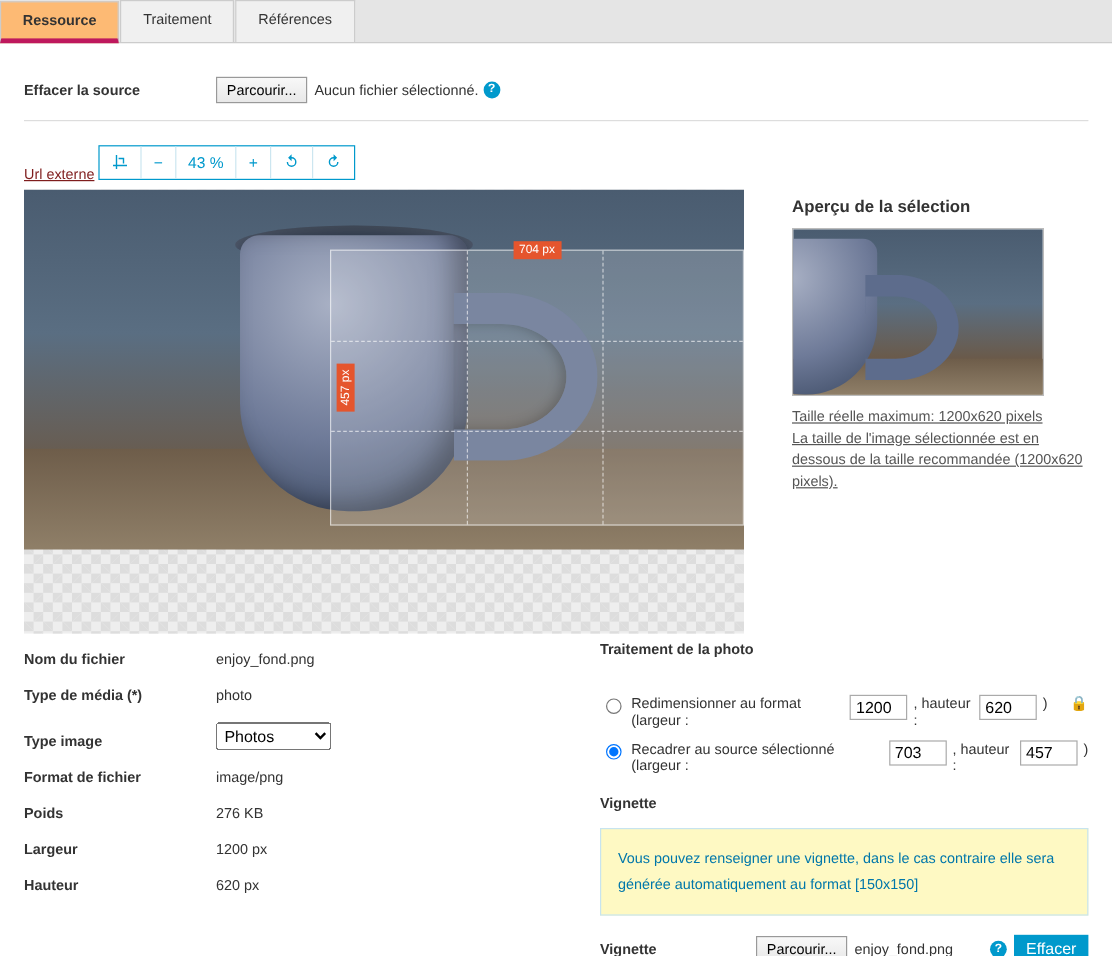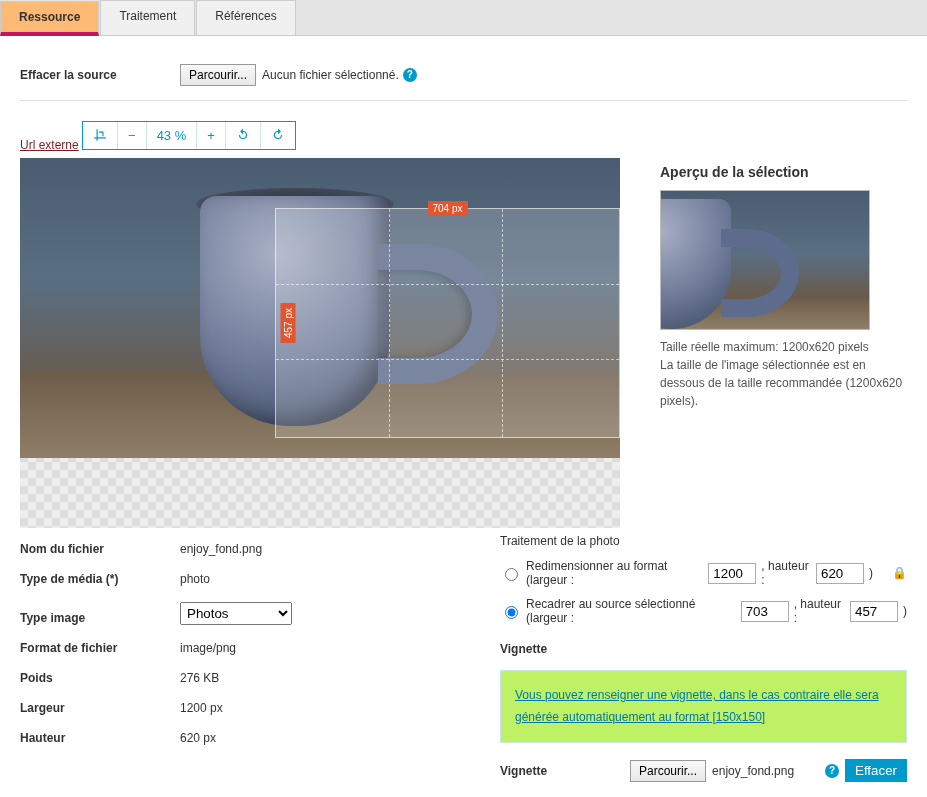--- a/index.html
+++ b/index.html
@@ -150,37 +150,36 @@
     background: radial-gradient(circle at 40% 25%, #a8b0c4, #6e7a98 55%, #394760 100%);
     border-radius: 12px 12px 60px 60px / 12px 12px 60px 60px;
   }
   .preview-handle {
     position:absolute; left:60px; top:38px;
     width:78px; height:88px;
     border: 18px solid #5d6c8c;
     border-left:none;
     border-radius: 0 60px 60px 0 / 0 50px 50px 0;
   }
-  .muted { color:#555; line-height:1.5; }
+  .muted { color:#555; line-height:1.5;text-decoration:underline; }
   .lower { display:flex; gap:40px; margin-top:6px; }
   .left-info { width:440px; }
   .info-row { display:flex; padding:8px 0; border-color:#eee;align-items:flex-end; }
   .info-row .k { width:160px; font-weight:bold; }
-  select.type-img { width:112px; padding:2px; }
+  select.type-img { width:96px; padding:2px; }
   .right-proc { flex:1; }
-  .proc-title { font-weight:normal; margin-bottom:6px; }
-  .proc-row { display:flex; align-items:center; gap:5px; padding:5px 0; font-size:12px; }
+  .proc-title { font-weight:bold; margin-bottom:26px; }
+  .proc-row { display:flex; align-items:flex-start; gap:5px; padding:5px 0; font-size:12px; }
   .proc-row input[type=text] { width:48px; padding:2px 4px; border:1px solid #aaa; }
   .lock { margin-left:14px; color:#333; }
   .sub-title { font-weight:bold; margin-top:12px; }
   .info-box {
-    background:#bef264; border:1px solid #c7e4ef;
+    background:#fef9c3; border:1px solid #c7e4ef;
     color:#0077aa; padding:14px; margin-top:14px;
     line-height:1.8;
-    text-decoration:underline;
   }
   .footer-row { display:flex; align-items:center; padding-top:16px; }
   .footer-row .k { width:130px; font-weight:bold; }
   .btn-effacer {
     background:#0099cc; color:#fff; border:none;
     padding:4px 10px; cursor:pointer; margin-left:6px;
   }
 </style>
 </head>
 <body>

